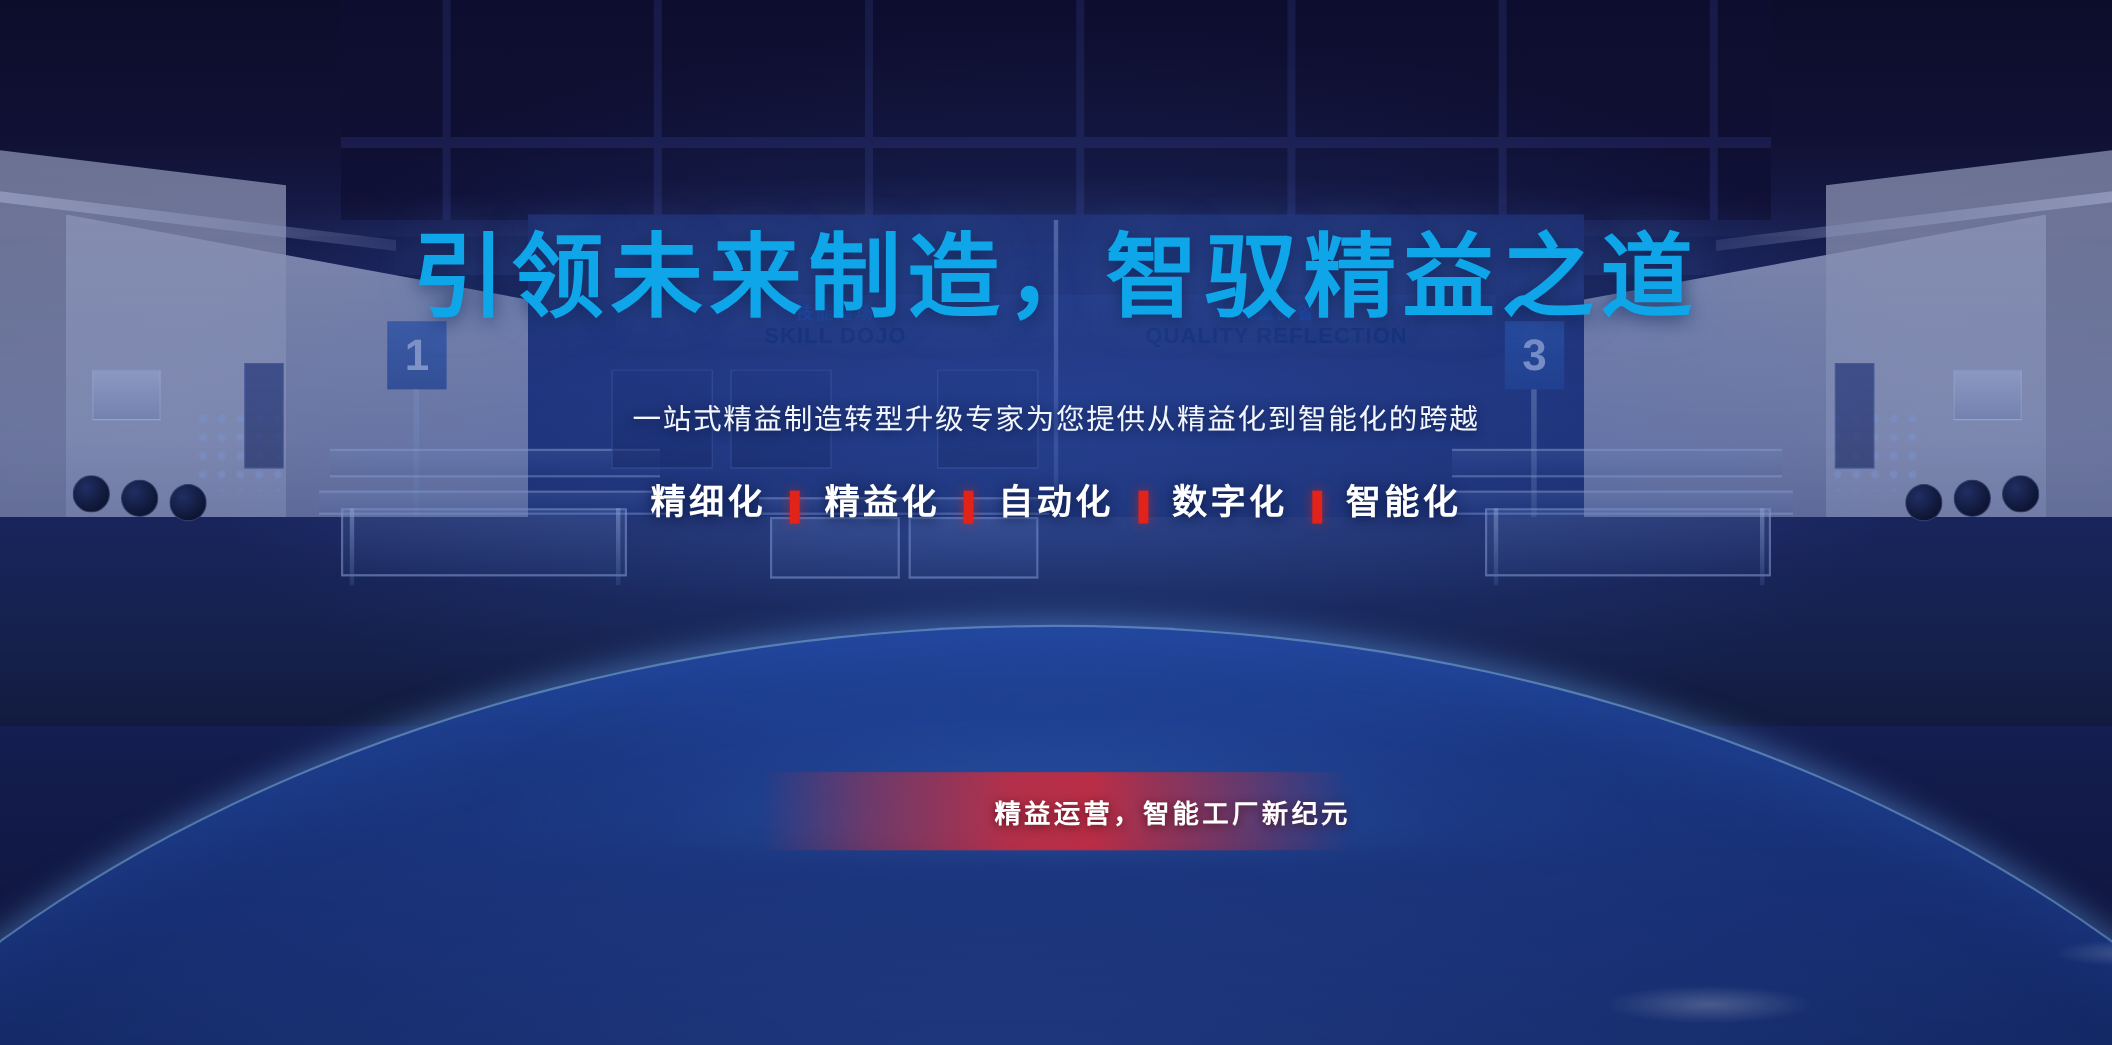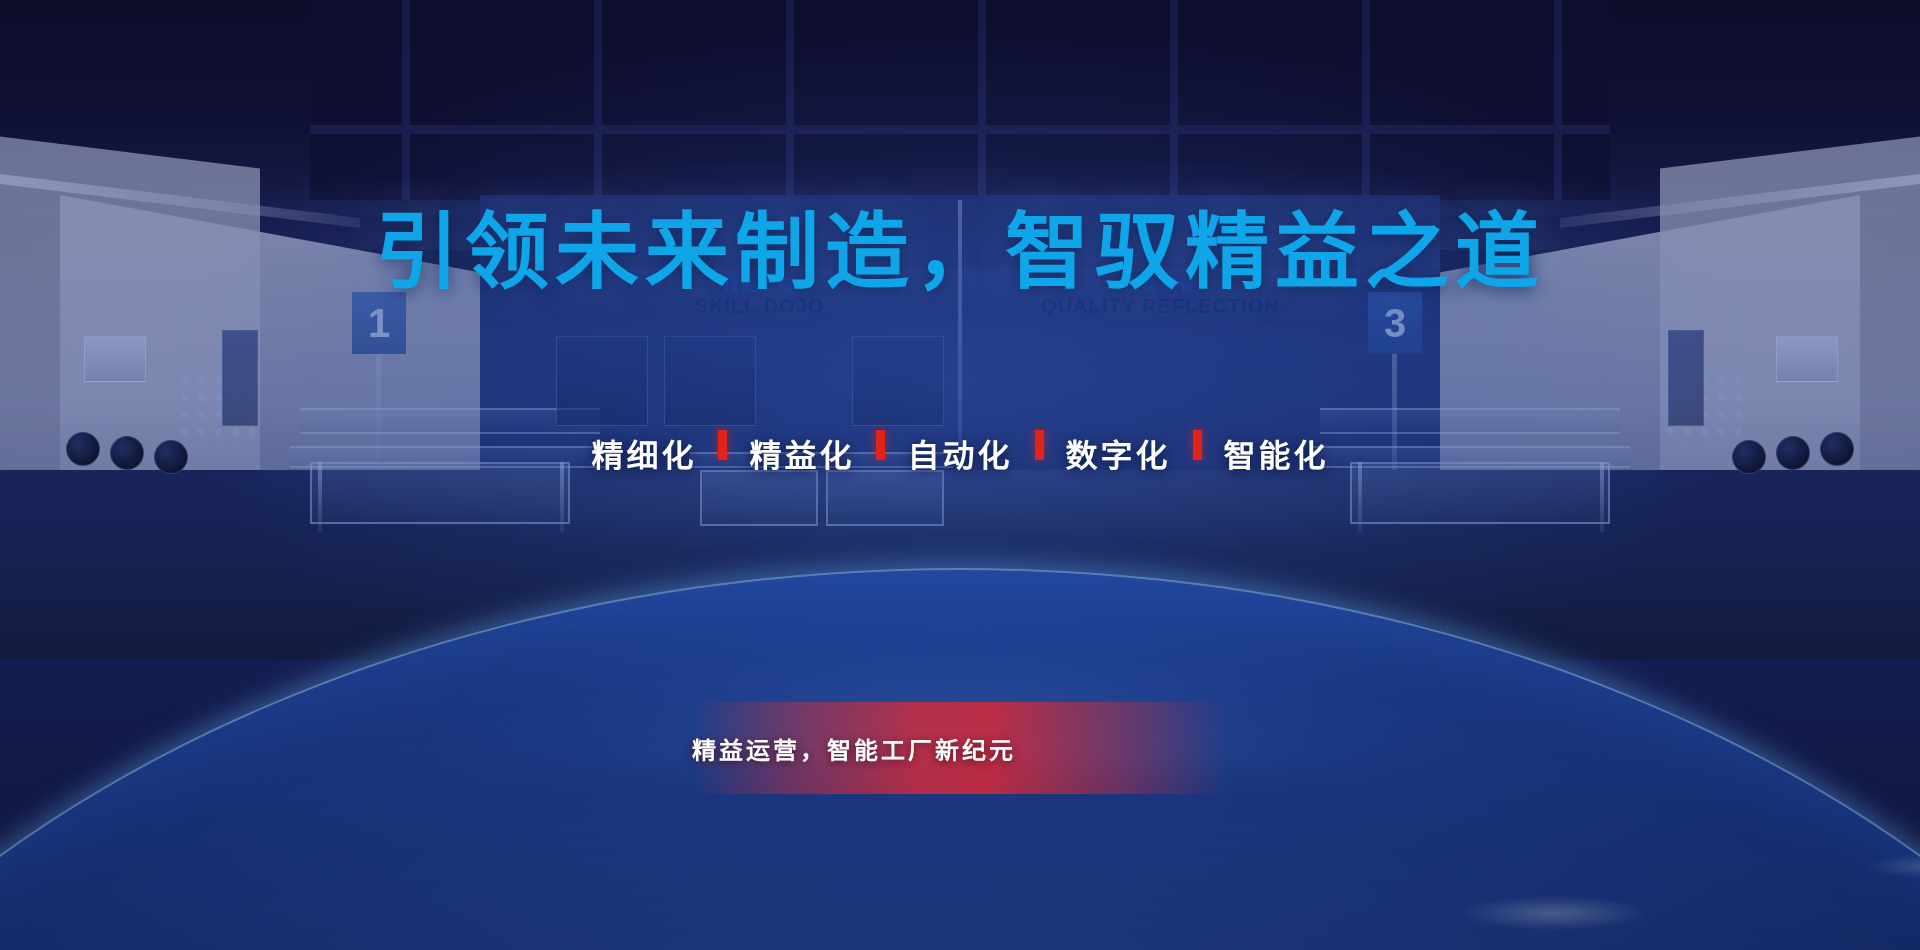--- a/index.html
+++ b/index.html
@@ -219,40 +219,40 @@
     text-align:center;
     font-size:26px;font-weight:400;
     letter-spacing:1.5px;
     color:#f2f6ff;
     text-shadow:0 2px 10px rgba(8,20,60,.85);
     white-space:nowrap;
   }
 
   .keywords{
     position:absolute;left:0;right:0;top:430px;
-    display:flex;align-items:flex-start;justify-content:center;
+    display:flex;align-items:flex-end;justify-content:center;
     gap:0;
     white-space:nowrap;
   }
   .kw{
     font-size:32px;font-weight:700;color:#ffffff;
     letter-spacing:3px;
     text-shadow:0 2px 12px rgba(8,20,60,.9);
     padding:0 22px;
   }
   .kw-sep{
     width:9px;height:30px;background:#e2231a;
     box-shadow:0 0 10px rgba(226,35,26,.55);
     flex:none;
   }
 
   .badge{
     position:absolute;left:50%;top:702px;
-    width:536px;height:92px;margin-left:-268px;
-    display:flex;align-items:center;justify-content:flex-start;
+    width:536px;height:71px;margin-left:-268px;
+    display:flex;align-items:center;justify-content:flex-end;
     background:linear-gradient(90deg,
       rgba(190,45,60,0) 0%,
       rgba(198,46,62,.45) 18%,
       rgba(214,42,56,.80) 42%,
       rgba(214,40,54,.84) 56%,
       rgba(190,45,64,.42) 82%,
       rgba(170,50,80,0) 100%);
   }
   .badge-text{
     font-size:24px;font-weight:700;color:#ffffff;
@@ -339,20 +339,21 @@
   <div class="earth-rim"></div>
   <div class="earth-glow"></div>
 
   <div class="tint"></div>
   <div class="tint2"></div>
 
   <div class="content">
 
     <h1 class="title">引领未来制造，智驭精益之道</h1>
 
+    <div class="subtitle">一站式精益制造转型升级专家为您提供从精益化到智能化的跨越</div>
 
     <div class="keywords">
       <span class="kw">精细化</span>
       <span class="kw-sep" style="background: rgb(226, 35, 26);"></span>
       <span class="kw">精益化</span>
       <span class="kw-sep" style="background: rgb(226, 35, 26);"></span>
       <span class="kw">自动化</span>
       <span class="kw-sep" style="background: rgb(226, 35, 26);"></span>
       <span class="kw">数字化</span>
       <span class="kw-sep" style="background: rgb(226, 35, 26);"></span>

